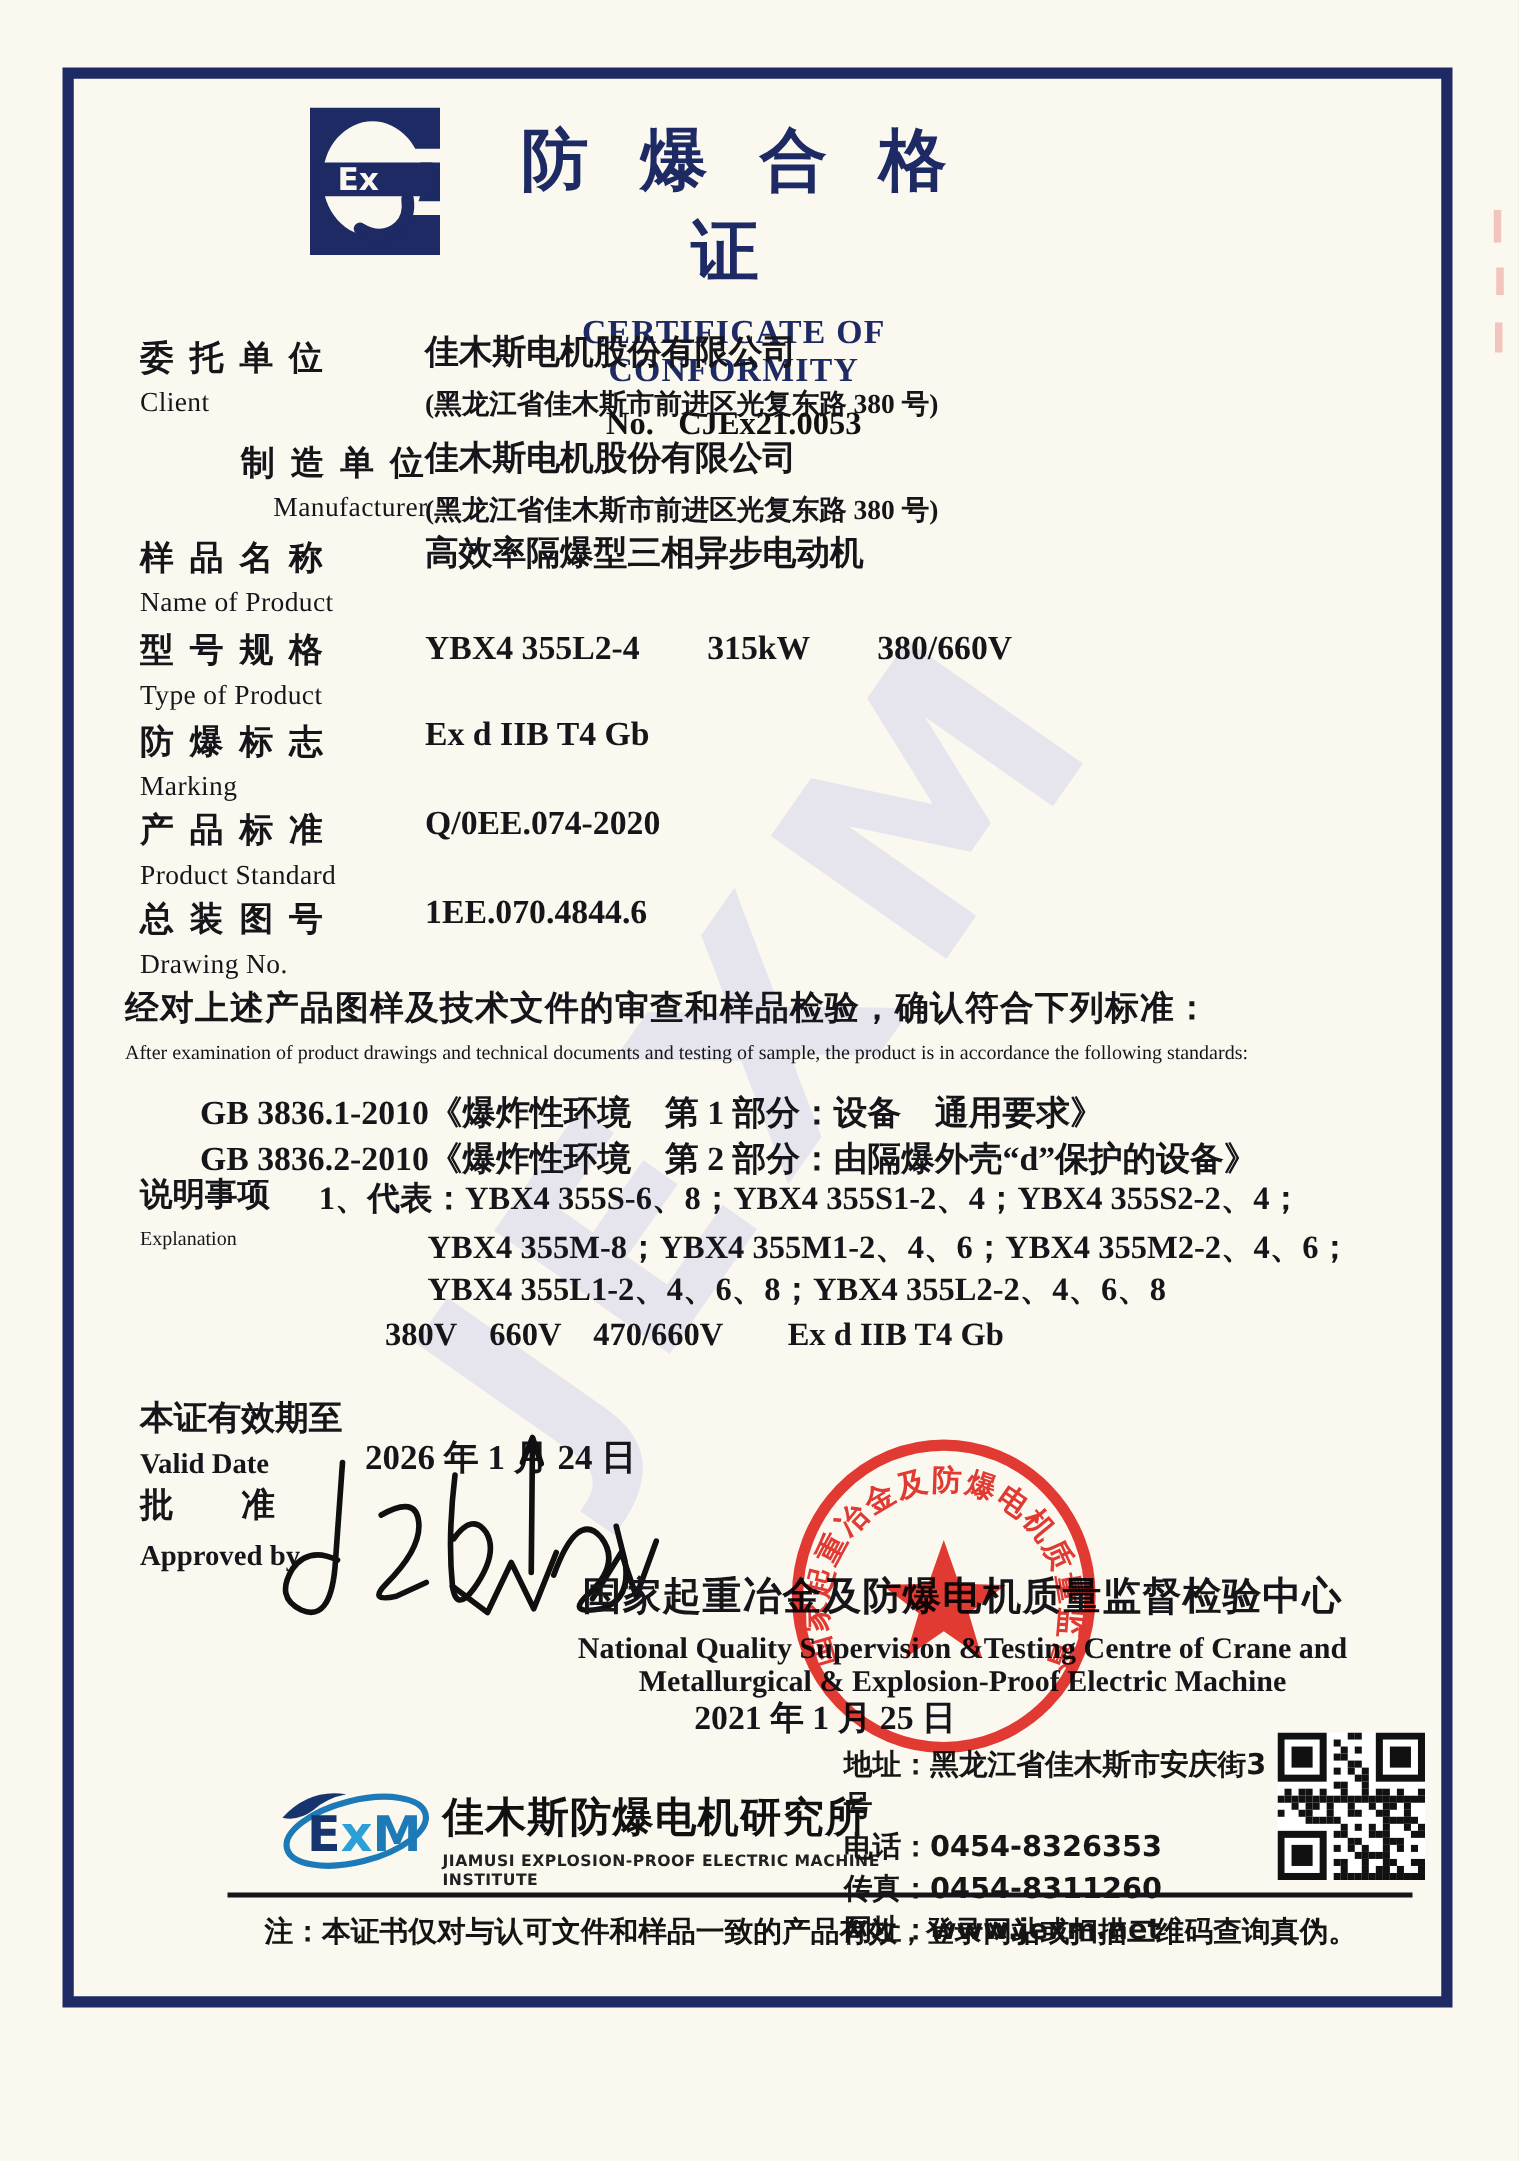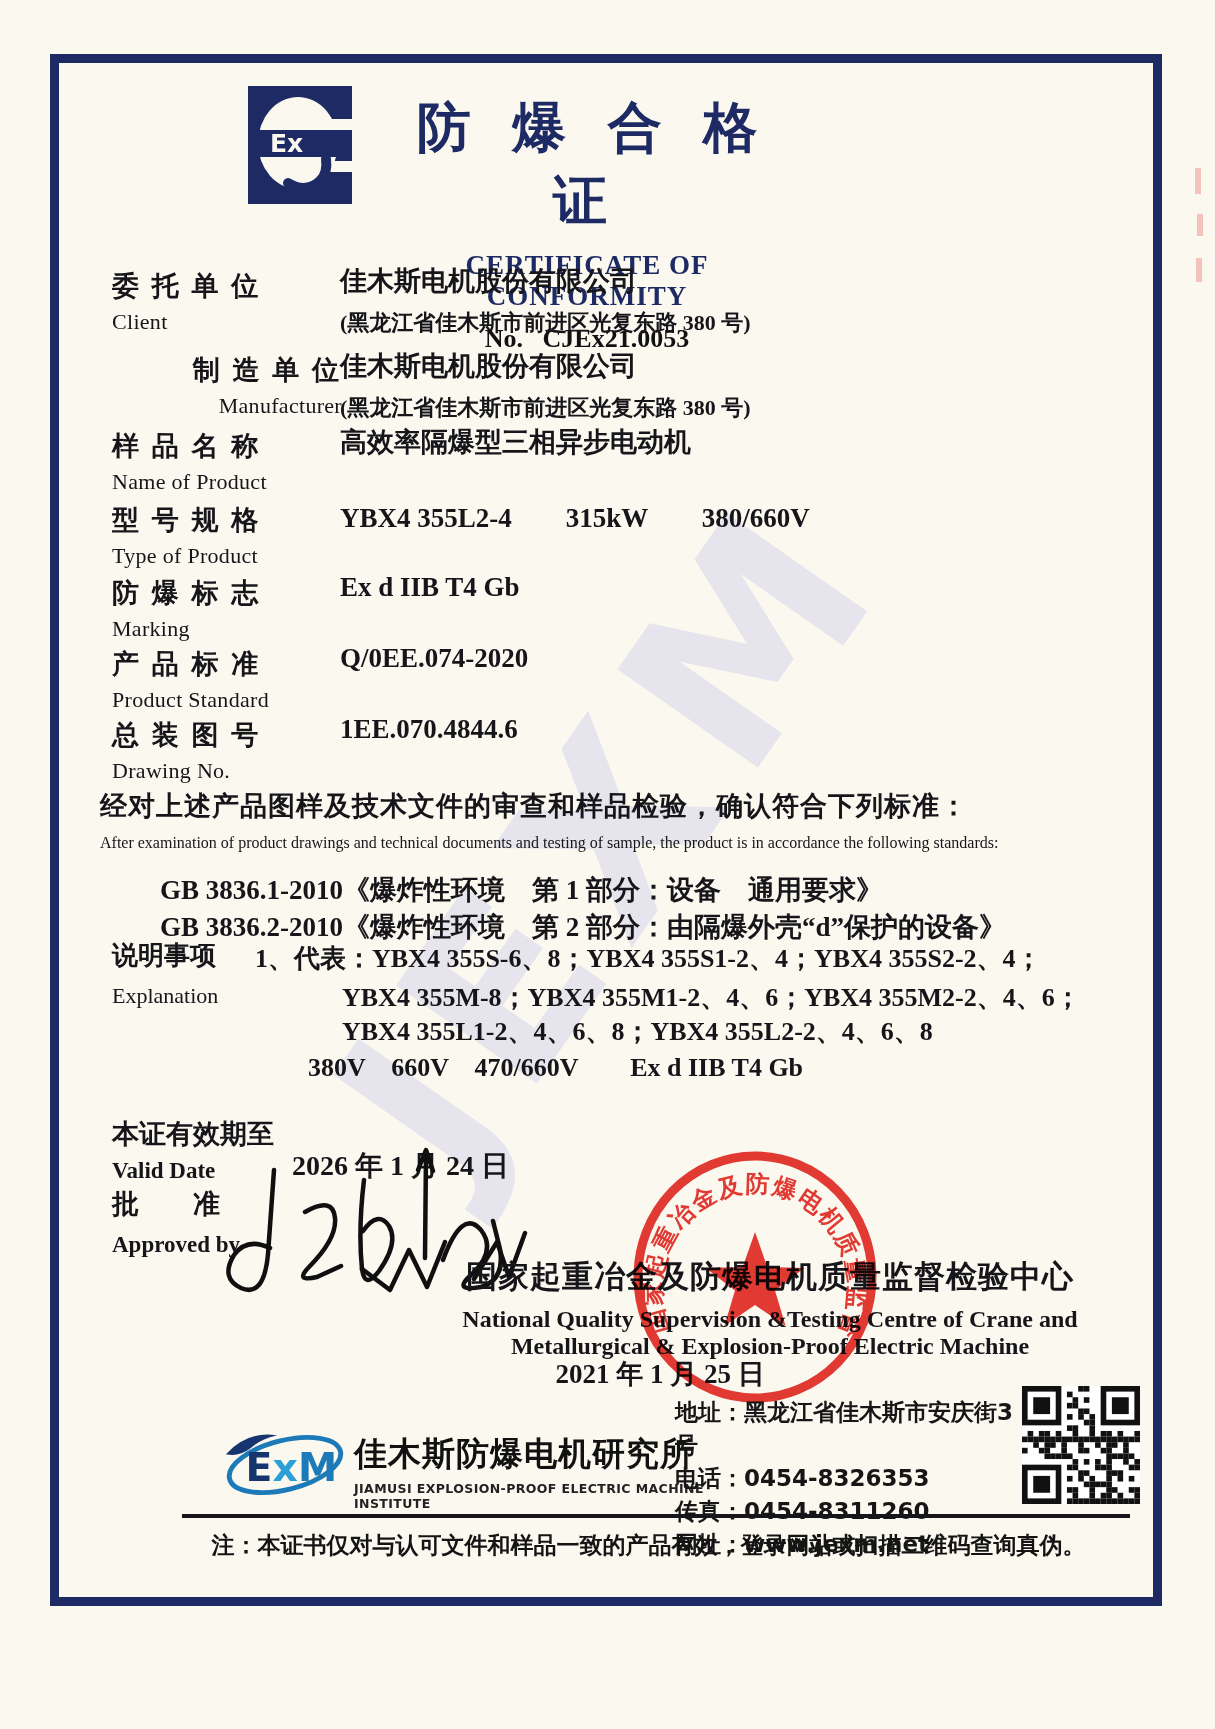--- a/index.html
+++ b/index.html
@@ -35,21 +35,21 @@
   .f-value .v{font-size:27px;font-weight:bold;}
   .f-value .n{font-size:22px;font-weight:600;margin-top:9px;}
   
   .statement{left:100px;top:788px;width:1020px;}
   .statement .cn{font-size:27px;font-weight:bold;letter-spacing:1px;}
   .statement .en{font-size:16px;margin-top:4px;line-height:30px;}
   .standards{left:160px;top:872px;width:960px;font-size:27px;font-weight:600;line-height:37px;}
   
   .expl-label{left:112px;top:938px;width:140px;}
   .expl-label .cn{font-size:26px;font-weight:600;}
-  .expl-label .en{font-size:22px;margin-top:10px;}
+  .expl-label .en{font-size:16px;margin-top:10px;}
   .xline{font-size:26px;font-weight:bold;white-space:pre;}
   .x1{left:255px;top:941px;} .x2{left:342px;top:980px;} .x3{left:342px;top:1014px;}
   .x4{left:308px;top:1050px;} .x5{left:255px;top:1084px;}
   
   .valid-label{left:112px;top:1116px;}
   .valid-label .cn{font-size:27px;font-weight:600;}
   .valid-label .en{font-size:23px;font-weight:600;margin-top:6px;}
   .valid-value{left:292px;top:1147px;font-size:28px;font-weight:bold;}
   .appr-label{left:112px;top:1186px;}
   .appr-label .cn{font-size:27px;font-weight:600;white-space:pre;}

